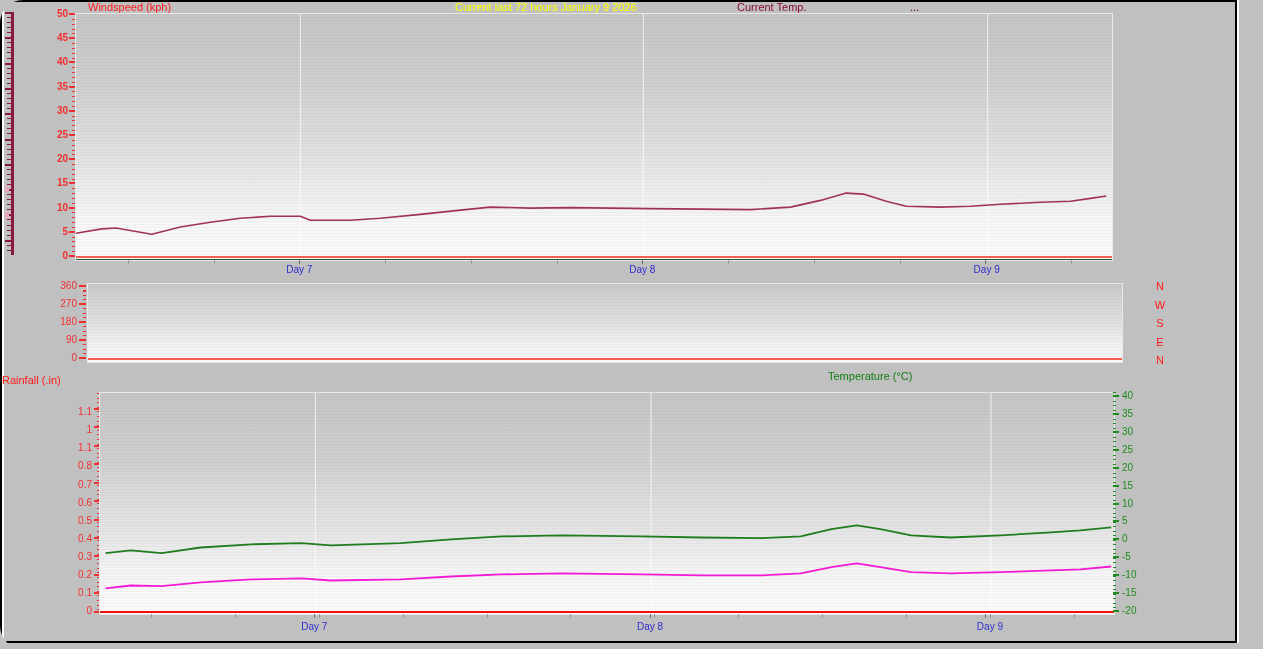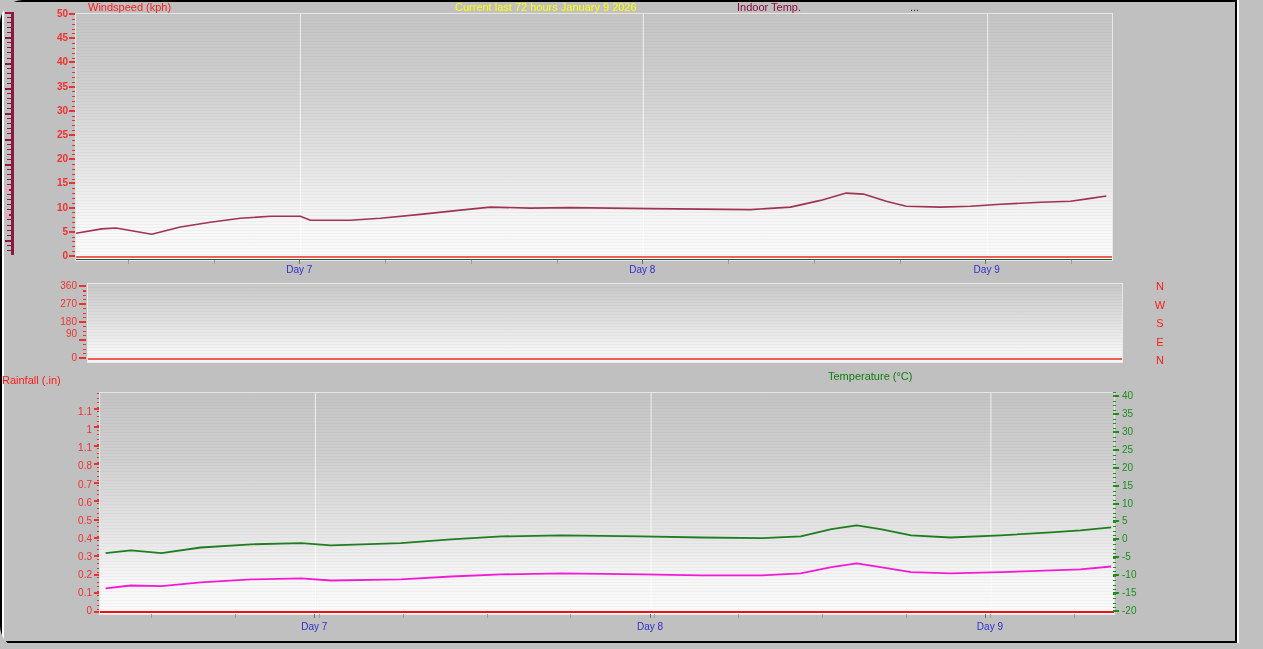--- a/index.html
+++ b/index.html
@@ -85,21 +85,21 @@
   .ruler-mark.m2{top:200px;}
 </style>
 </head>
 <body>
 
 <div class="screen" data-name="weather-app-window">
   <div class="frame" data-name="window-frame"></div>
 
   <span class="hdr" data-name="windspeed-axis-title">Windspeed (kph)</span>
   <span class="hdr" data-name="chart-title">Current last 72 hours January 9 2026</span>
-  <span class="hdr" data-name="indoor-temp-label">Indoor Temp.</span>
+  <span class="hdr" data-name="indoor-temp-label">Current Temp.</span>
   <span class="hdr" data-name="header-ellipsis">...</span>
 
   <div class="ruler" data-name="windspeed-ruler">
     <div class="ruler-mark m1" data-name="ruler-marker-gust"></div>
     <div class="ruler-mark m2" data-name="ruler-marker-average"></div>
   </div>
 
   <div class="axis-col" data-name="wind-axis-left">
       <span class="tick-label" style="top: -5px; color: rgb(240, 48, 48);">50</span>
       <span class="tick-label" style="top: 19.2px; color: rgb(240, 48, 48);">45</span>
@@ -128,21 +128,21 @@
   <div class="xlabels" data-name="wind-xlabels">
       <span class="day-label" style="left: 224.348px; color: rgb(46, 46, 207);">Day 7</span>
       <span class="day-label" style="left: 567.299px; color: rgb(46, 46, 207);">Day 8</span>
       <span class="day-label" style="left: 911.68px; color: rgb(46, 46, 207);">Day 9</span>
     </div>
 
   <div class="axis-col" data-name="dir-axis-left">
       <span class="tick-label" style="top: -3px; color: rgb(240, 48, 48);">360</span>
       <span class="tick-label" style="top: 15px; color: rgb(240, 48, 48);">270</span>
       <span class="tick-label" style="top: 33px; color: rgb(240, 48, 48);">180</span>
-      <span class="tick-label" style="top: 45px; color: rgb(240, 48, 48);">90</span>
+      <span class="tick-label" style="top: 51px; color: rgb(240, 48, 48);">90</span>
       <span class="tick-label" style="top: 69px; color: rgb(240, 48, 48);">0</span>
     </div>
   <div class="ticks" data-name="dir-y-tickmarks"></div>
   <div class="plot" data-name="dir-plot">
       <svg width="1034" height="78">
         <polyline points="0.0,75.0 1034.0,75.0" fill="none" stroke="#f25c52" stroke-width="2" stroke-linejoin="round"></polyline>
       </svg>
     </div>
   <div class="compass" data-name="compass-scale">
     <span data-name="compass-label-n1">N</span>

